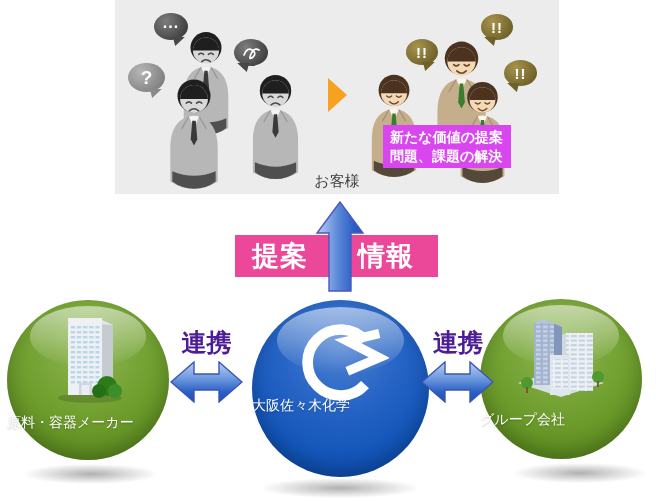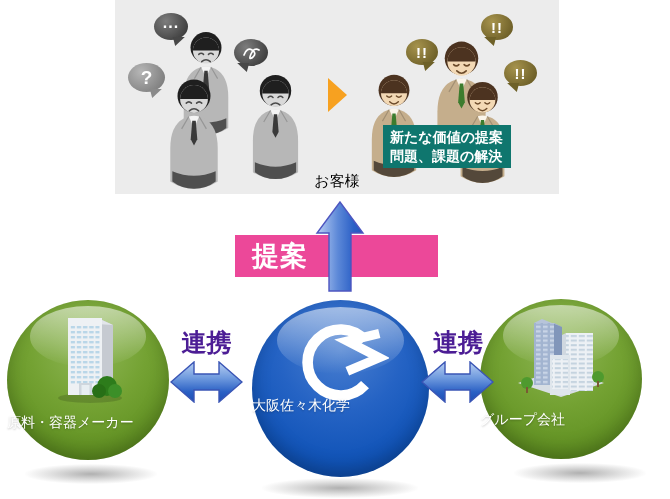--- a/index.html
+++ b/index.html
@@ -2,21 +2,21 @@
 <html><head>
 <meta charset="utf-8">
 <style>
   html,body{margin:0;padding:0;background:#fff;}
   #stage{position:relative;width:670px;height:499px;background:#fff;overflow:hidden;
          font-family:"Liberation Sans","DejaVu Sans",sans-serif;}
   .abs{position:absolute;}
 
   
   #customer-panel{left:115px;top:0;width:444px;height:194px;background:#ececec;}
-  #customers-label{left:0;bottom:3px;width:100%;text-align:center;color:#000000;font-size:15px;z-index:6;}
+  #customers-label{left:0;bottom:3px;width:100%;text-align:center;color:#404040;font-size:15px;z-index:6;}
 
   
   svg.person{position:absolute;overflow:visible;}
   .gray-person{--hair:#1f1f1f;--face:#d9d9d9;--suit:#b7b7b7;--suit-dark:#4f4f4f;--tie:#3a3a3a;--shirt:#f4f4f4;--feature:#4a4a4a;}
   .tan-person{--hair:#4c3320;--face:#f3d9b5;--suit:#c5ae8c;--suit-dark:#54483a;--tie:#3c7c2e;--shirt:#fbf5ea;--feature:#6b4a2a;}
 
   
   .bubble{position:absolute;border-radius:50%;display:flex;align-items:center;justify-content:center;
           color:#fff;font-weight:bold;z-index:5;}
   .bubble::after{content:"";position:absolute;bottom:-6px;width:0;height:0;
@@ -24,21 +24,21 @@
                  border-top:9px solid var(--tail);}
   .tail-br::after{right:5px;transform:skewX(-22deg);}
   .tail-bl::after{left:5px;transform:skewX(22deg);}
   .bubble-dark{--tail:#474747;background:radial-gradient(circle at 35% 30%,#7d7d7d,#3f3f3f 78%);}
   .bubble-gray{--tail:#8a8a8a;background:radial-gradient(circle at 35% 30%,#b6b6b6,#808080 78%);}
   .bubble-olive{--tail:#6e6128;background:radial-gradient(circle at 35% 30%,#a6934d,#6e6028 78%);}
 
   #transition-arrow{left:213px;top:78px;width:0;height:0;z-index:4;
      border-top:17px solid transparent;border-bottom:17px solid transparent;border-left:19px solid #F7A120;}
 
-  #solution-box{left:268px;top:125px;width:128px;height:43px;background:#0f766e;z-index:7;
+  #solution-box{left:268px;top:125px;width:128px;height:43px;background:#d946ef;z-index:7;
      color:#fff;font-weight:bold;font-size:14px;line-height:19px;padding:3px 0 0 7px;box-sizing:border-box;}
 
   
   #up-arrow{left:310px;top:201px;width:60px;height:92px;z-index:5;}
   #exchange-bar{left:235px;top:235px;width:203px;height:42px;background:#ec4899;z-index:4;
      display:flex;align-items:center;justify-content:space-between;
      color:#fff;font-weight:bold;font-size:27px;letter-spacing:1px;
      padding:0 24px 0 17px;box-sizing:border-box;}
 
   
@@ -171,20 +171,21 @@
           <stop offset="0.45" stop-color="#5d89d8"></stop>
         <stop offset="0.8" stop-color="#2a5fc6"></stop>
           <stop offset="1" stop-color="#2356bd"></stop>
       </linearGradient>
     </defs>
     <polygon points="30,1 7,32 19,32 19,90 41,90 41,32 53,32" fill="url(#upGrad)" stroke="#4d55c0" stroke-width="1.4"></polygon>
   </svg>
 
   <div id="exchange-bar" class="abs">
     <span>提案</span>
+    <span>情報</span>
   </div>
 
   <div id="link-label-left" class="link-label">連携</div>
   <div id="link-label-right" class="link-label">連携</div>
 
   <svg id="link-arrow-left" class="link-arrow" viewBox="0 0 73 42">
     <defs>
       <linearGradient id="dblGrad" x1="0" y1="0" x2="0" y2="1">
         <stop offset="0" stop-color="#b8cff2"></stop>
           <stop offset="0.4" stop-color="#6f9ade"></stop>

